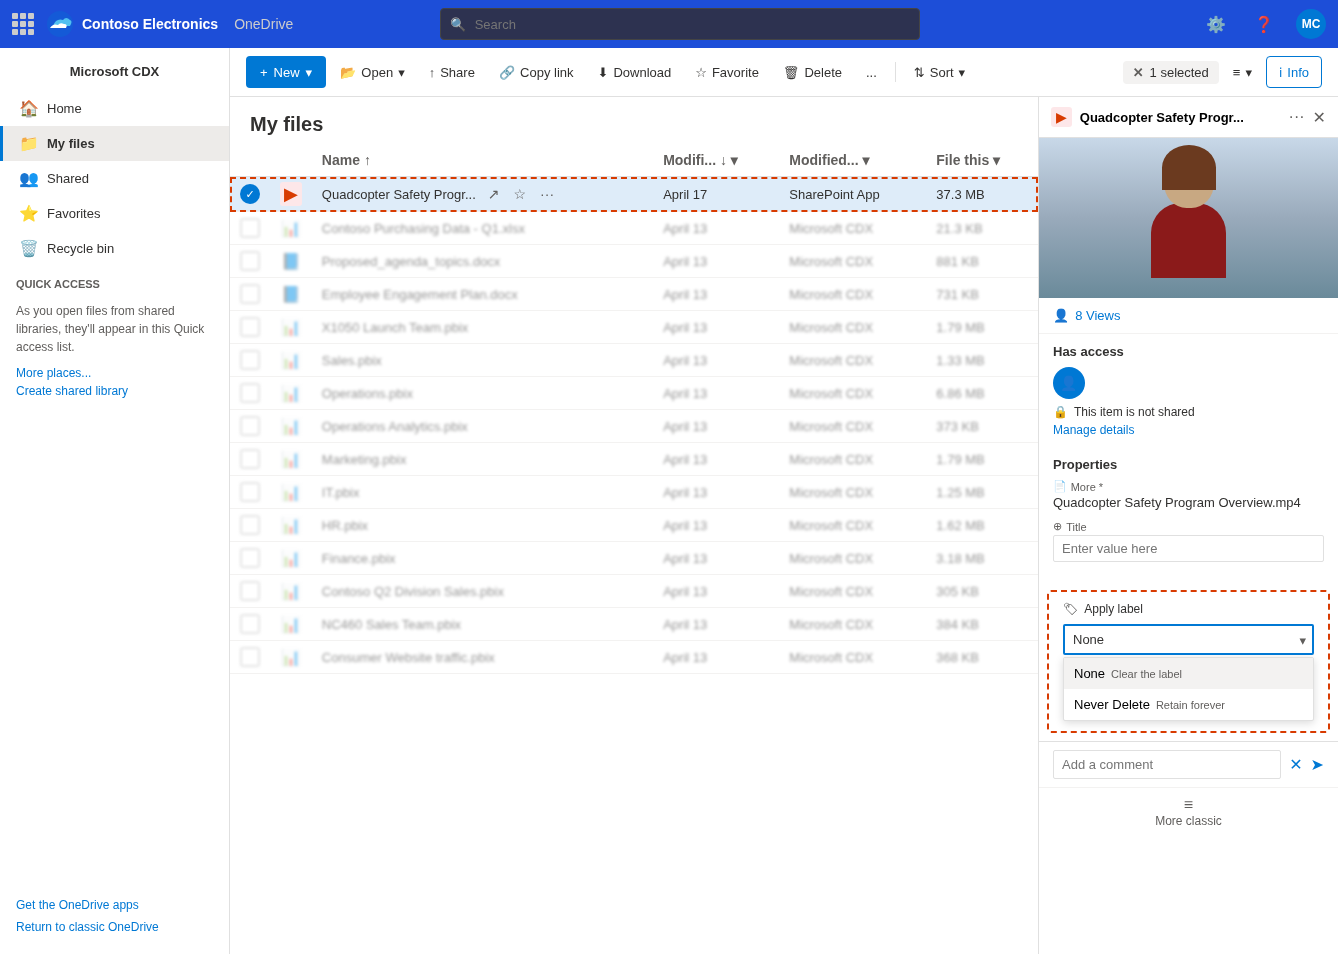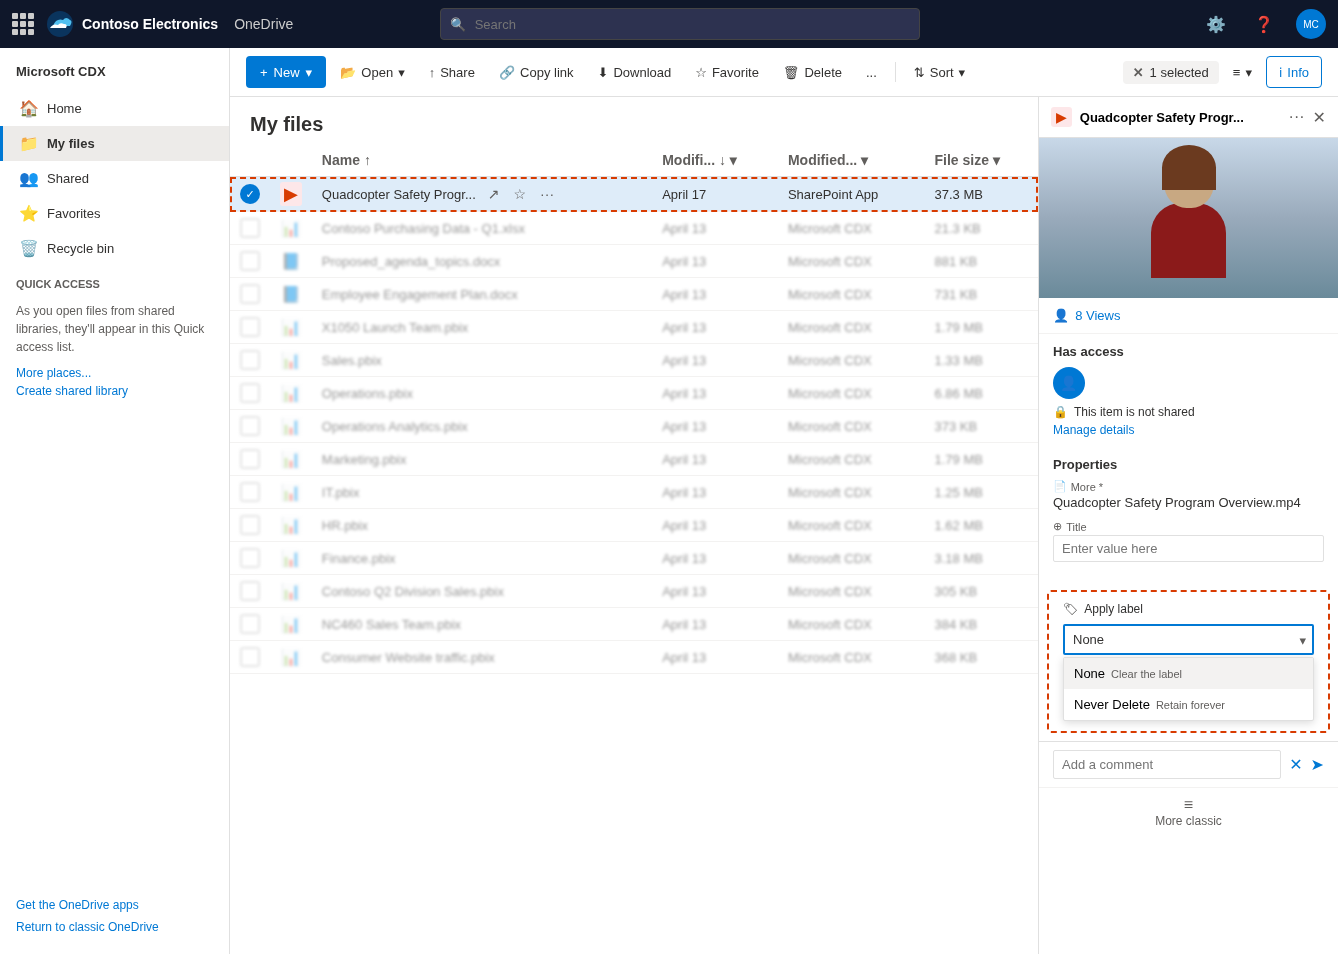--- a/index.html
+++ b/index.html
@@ -1,20 +1,20 @@
 <!DOCTYPE html>
 <html><head>
   <meta charset="utf-8">
   <style>
     * { box-sizing: border-box; margin: 0; padding: 0; }
     body { font-family: 'Segoe UI', Arial, sans-serif; font-size: 13px; background: #f3f2f1; overflow: hidden; height: 954px; width: 1338px; }
 
     
     .top-nav {
-      background: #0f172a;
+      background: #1d4ed8;
       height: 48px;
       display: flex;
       align-items: center;
       padding: 0 12px;
       gap: 12px;
       color: white;
     }
     .top-nav-logo { display: flex; align-items: center; gap: 8px; }
     .top-nav-brand { font-size: 14px; font-weight: 600; color: white; }
     .top-nav-app { font-size: 14px; color: #ccc; margin-left: 8px; }
@@ -34,38 +34,38 @@
     .search-bar input {
       background: transparent;
       border: none;
       outline: none;
       color: #ccc;
       font-size: 13px;
       width: 100%;
     }
     .top-nav-icons { display: flex; align-items: center; gap: 16px; margin-left: auto; }
     .top-nav-icon { color: #ccc; cursor: pointer; font-size: 16px; width: 32px; height: 32px; display: flex; align-items: center; justify-content: center; border-radius: 50%; }
-    .avatar { width: 30px; height: 30px; border-radius: 50%; background: #0078d4; color: white; display: flex; align-items: center; justify-content: center; font-size: 10px; font-weight: 400; cursor: pointer; }
+    .avatar { width: 30px; height: 30px; border-radius: 50%; background: #0078d4; color: white; display: flex; align-items: center; justify-content: center; font-size: 12px; font-weight: 700; cursor: pointer; }
     .waffle { display: grid; grid-template-columns: repeat(3,6px); grid-template-rows: repeat(3,6px); gap: 2px; cursor: pointer; }
     .waffle-dot { background: #ccc; border-radius: 1px; }
 
     
     .main-layout { display: flex; height: calc(954px - 48px); }
 
     
     .sidebar {
       width: 230px;
       background: white;
       border-right: 1px solid #e0e0e0;
       display: flex;
       flex-direction: column;
       padding: 8px 0;
       flex-shrink: 0;
     }
-    .sidebar-user { padding: 8px 16px 12px; font-size: 13px; font-weight: 600; color: #323130; }
+    .sidebar-user { padding: 8px 16px 12px; font-size: 13px; font-weight: 600; color: #323130; text-align: center; }
     .sidebar-item {
       display: flex;
       align-items: center;
       gap: 10px;
       padding: 8px 16px;
       cursor: pointer;
       color: #323130;
       font-size: 13px;
       border-left: 3px solid transparent;
     }
@@ -451,21 +451,21 @@
               <th>
                 <span>Name</span> <span>↑</span>
               </th>
               <th>
                 <span>Modifi...</span> <span>↓</span> <span>▾</span>
               </th>
               <th>
                 <span>Modified...</span> <span>▾</span>
               </th>
               <th>
-                <span>File size</span> <span>▾</span>
+                <span>File this</span> <span>▾</span>
               </th>
             </tr>
           </thead>
           <tbody>
 
             <tr class="selected" style="outline: 2px dashed #d83b01; outline-offset:-2px;">
               <td>
                 <div class="check-circle">✓</div>
               </td>
               <td class="file-icon-cell">

